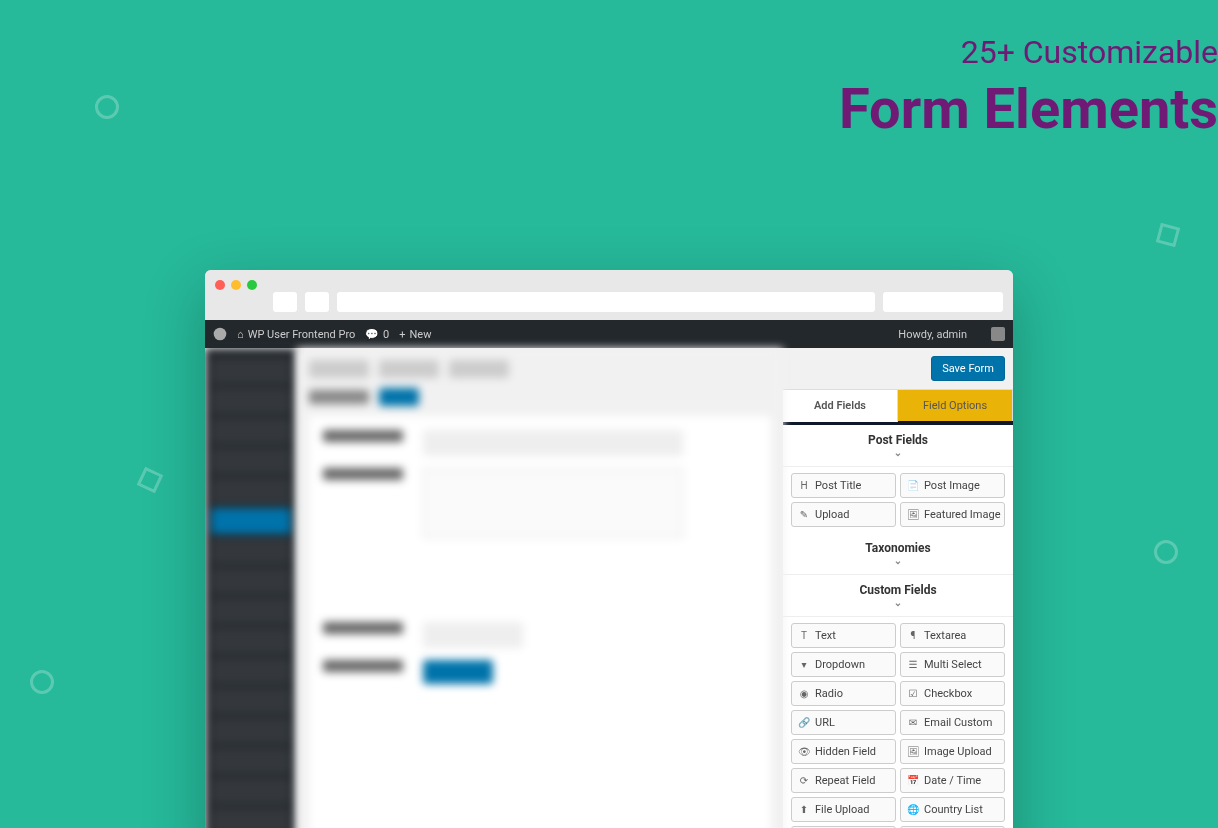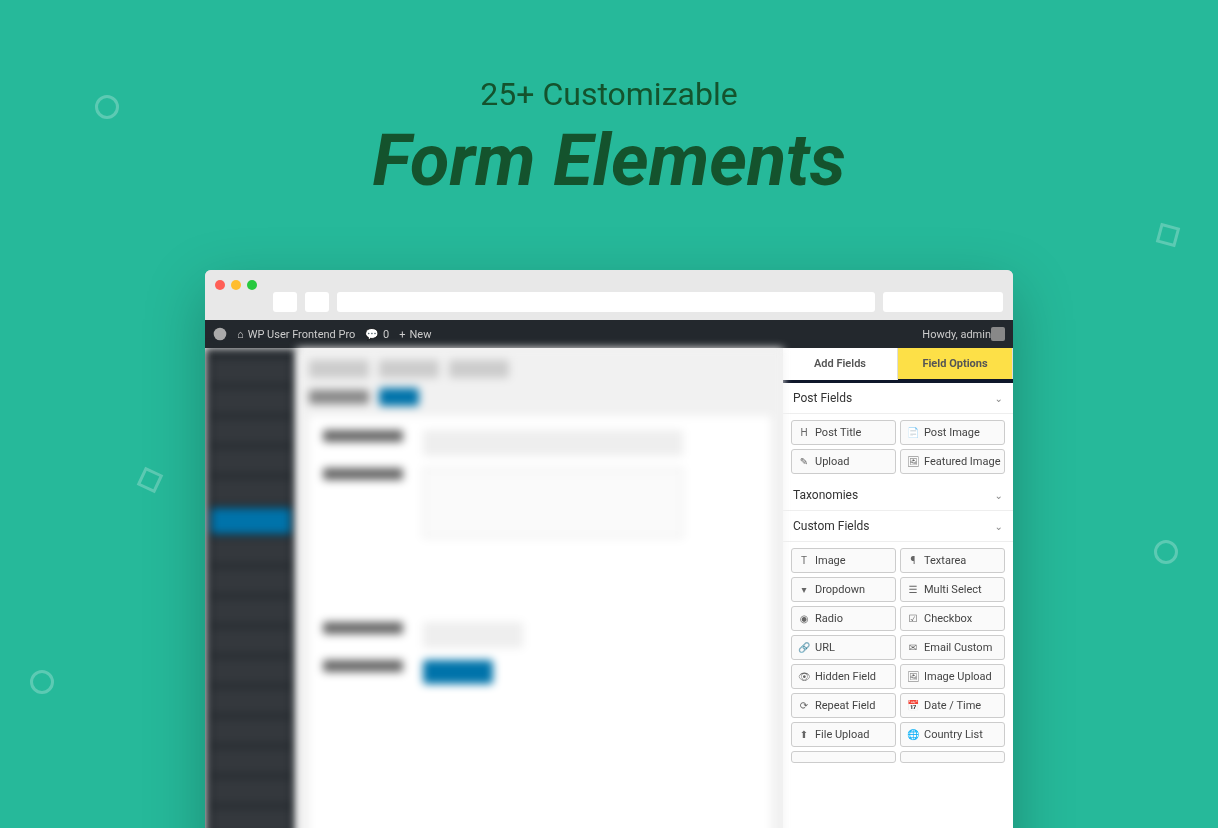--- a/index.html
+++ b/index.html
@@ -4,23 +4,23 @@
 <style>
 * { margin: 0; padding: 0; box-sizing: border-box; }
 body {
   font-family: -apple-system, BlinkMacSystemFont, "Segoe UI", Roboto, sans-serif;
   background: #26b99a;
   width: 1218px;
   height: 828px;
   overflow: hidden;
   position: relative;
 }
-.hero { text-align: center; padding-top: 75px; color: #14532d; }
+.hero { text-align: right; padding-top: 33px; color: #701a75; }
 .hero-sub { font-size: 32px; font-weight: 400; }
-.hero-title { font-size: 72px; font-weight: 700; margin-top: 5px; font-style: italic; }
+.hero-title { font-size: 56px; font-weight: 700; margin-top: 5px; }
 
 .window {
   position: absolute;
   top: 270px;
   left: 205px;
   width: 808px;
   background: #d8d8d8;
   border-radius: 6px 6px 0 0;
   box-shadow: 0 20px 60px rgba(0,0,0,0.25);
   overflow: hidden;
@@ -49,21 +49,21 @@
   color: #ccc;
   display: flex;
   align-items: center;
   font-size: 11px;
   padding: 0 8px;
   justify-content: space-between;
 }
 .wp-left { display: flex; align-items: center; gap: 10px; }
 .wp-left svg { width: 14px; height: 14px; fill: #aaa; }
 .wp-item { display: flex; align-items: center; gap: 4px; cursor: pointer; }
-.wp-right { display: flex; align-items: center; gap: 0; }
+.wp-right { display: flex; align-items: center; gap: 24px; }
 .avatar { width: 14px; height: 14px; background: #888; border-radius: 2px; }
 
 .wp-body { display: flex; background: #f1f1f1; min-height: 520px; }
 .blur-side {
   width: 92px;
   background: #23282d;
   filter: blur(4px);
   display: flex;
   flex-direction: column;
   padding-top: 8px;
@@ -109,36 +109,36 @@
   cursor: pointer;
   border: 1px solid #006799;
 }
 .tabs { display: flex; border-bottom: 4px solid #0f172a; }
 .tab {
   flex: 1;
   padding: 9px 0;
   text-align: center;
   font-size: 11px;
   cursor: pointer;
-  background: #fde047;
+  background: #eab308;
   border-right: 1px solid #ddd;
   color: #555;
-  font-weight: bold;
 }
 .tab.active { background: #fff; font-weight: 600; border-bottom: 1px solid #fff; margin-bottom: -1px; }
 
 .section-h {
   display: flex;
   justify-content: space-between;
   align-items: center;
   padding: 8px 10px;
-  font-weight: 400;
+  font-weight: 700;
   font-size: 12px;
   cursor: pointer;
   border-bottom: 1px solid #eee;
+  flex-direction: column;
 }
 .chev { font-size: 10px; color: #888; }
 .fields-grid {
   display: grid;
   grid-template-columns: 1fr 1fr;
   gap: 4px;
   padding: 6px 8px;
 }
 .field-btn {
   border: 1px solid #ccc;
@@ -262,20 +262,23 @@
             <div class="bm-finput" style="max-width:100px"></div>
           </div>
         <div class="bm-field">
             <div class="bm-flabel"></div>
             <div class="bm-btn"></div>
           </div>
       </div>
     </div>
 
     <div class="right-panel">
+      <div class="save-row">
+        <div class="save-btn">Save Form</div>
+      </div>
       <div class="tabs">
         <div class="tab active">Add Fields</div>
         <div class="tab">Field Options</div>
       </div>
 
       <div class="section-h">
         <span>Post Fields</span>
         <span class="chev">⌄</span>
       </div>
       <div class="fields-grid">
@@ -302,21 +305,21 @@
         <span class="chev">⌄</span>
       </div>
 
       <div class="section-h">
         <span>Custom Fields</span>
         <span class="chev">⌄</span>
       </div>
       <div class="fields-grid">
           <div class="field-btn">
             <span class="ico">T</span>
-            <span>Image</span>
+            <span>Text</span>
           </div>
           <div class="field-btn">
             <span class="ico">¶</span>
             <span>Textarea</span>
           </div>
           <div class="field-btn">
             <span class="ico">▾</span>
             <span>Dropdown</span>
           </div>
           <div class="field-btn">

